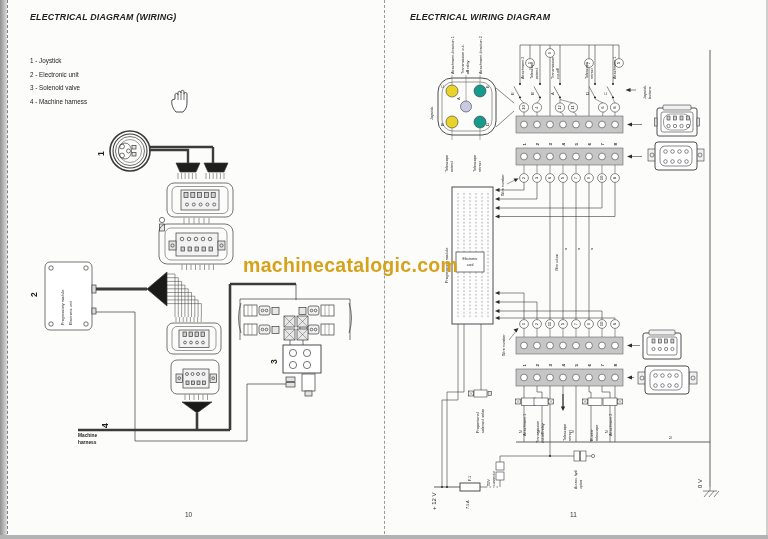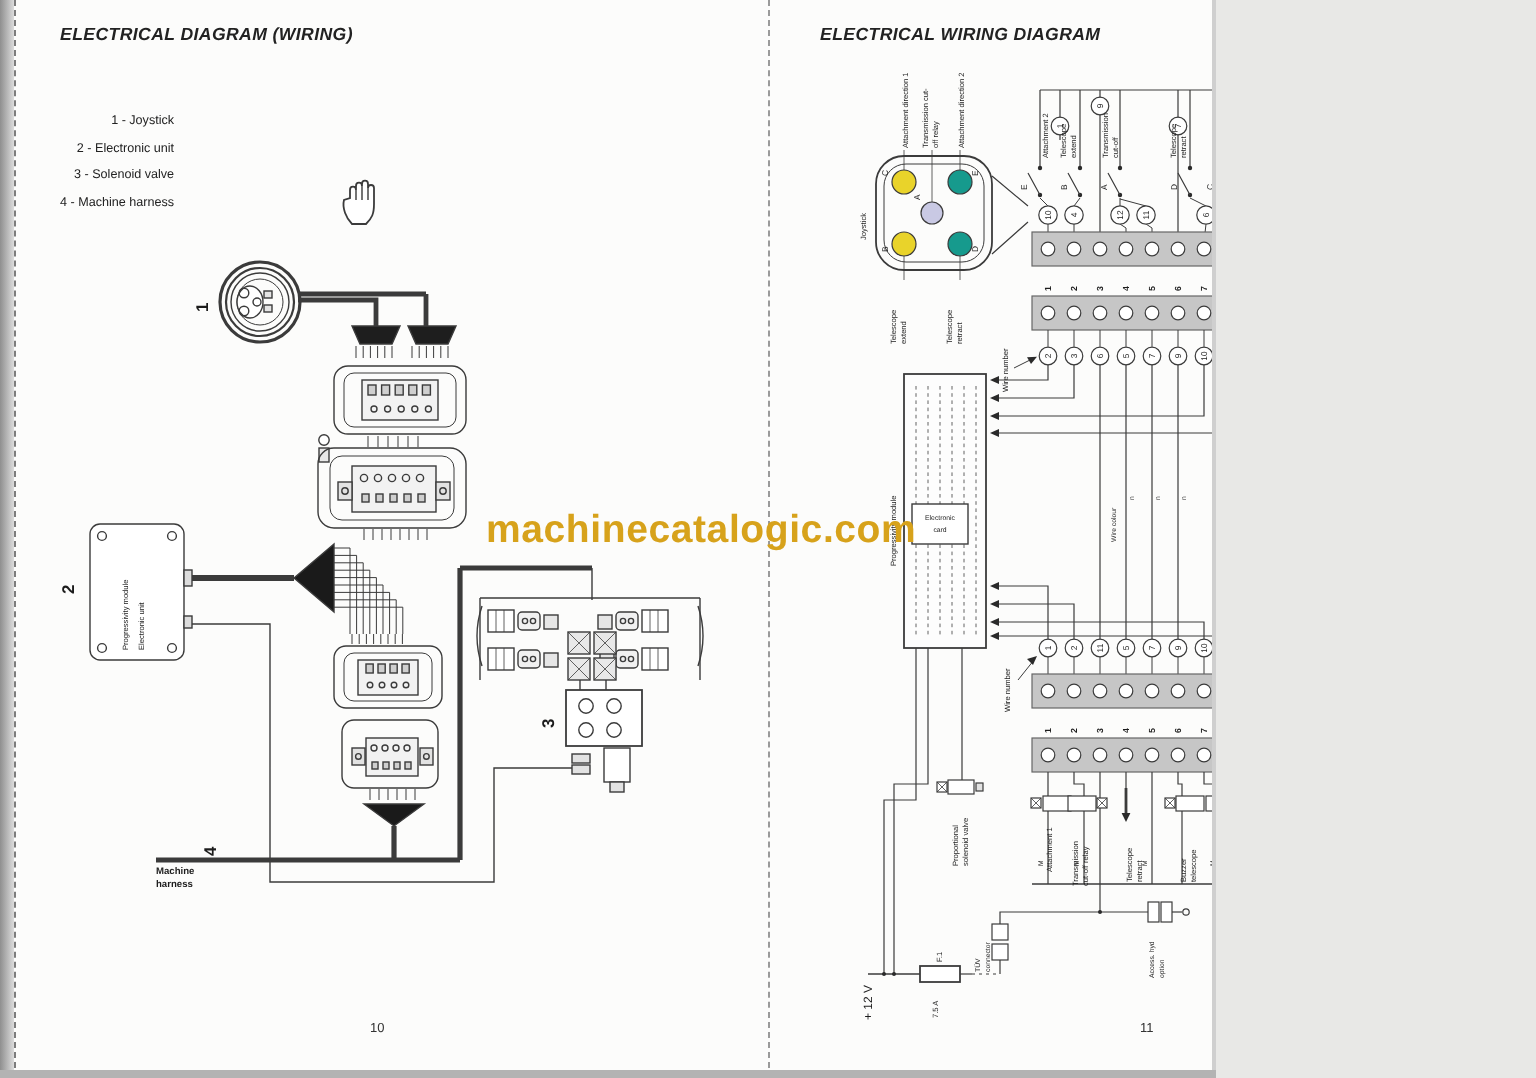--- a/index.html
+++ b/index.html
@@ -1,17 +1,17 @@
 <!DOCTYPE html>
 <html><head>
 <meta charset="utf-8">
 <style>
   html,body{margin:0;padding:0;background:#e8e8e6;}
-  .spread{position:relative;width:608px;height:539px;background:#fcfcfb;overflow:hidden;
-          font-family:"Liberation Sans",sans-serif;text-align:right;}
+  .spread{position:relative;width:768px;height:539px;background:#fcfcfb;overflow:hidden;
+          font-family:"Liberation Sans",sans-serif;}
   .edge-left{position:absolute;left:0;top:0;bottom:0;width:7px;
              background:linear-gradient(90deg,#8f8f8f,#dcdcdc);}
   .edge-left-dash{position:absolute;left:7px;top:0;bottom:0;width:0;border-left:1px dashed #7d7d7d;}
   .fold{position:absolute;left:384px;top:0;bottom:0;width:0;border-left:1px dashed #9a9a9a;}
   .edge-bottom{position:absolute;left:0;right:0;bottom:0;height:4px;background:#b3b3b3;}
   .edge-right{position:absolute;right:0;top:0;bottom:0;width:2px;background:#cfcfcf;}
   .pg-title{position:absolute;font-size:8.8px;font-weight:bold;font-style:italic;color:#222;
             letter-spacing:.2px;white-space:nowrap;}
   .legend{position:absolute;left:30px;top:57px;color:#222;}
   .legend div{font-size:6.3px;margin-bottom:6.6px;white-space:nowrap;}

